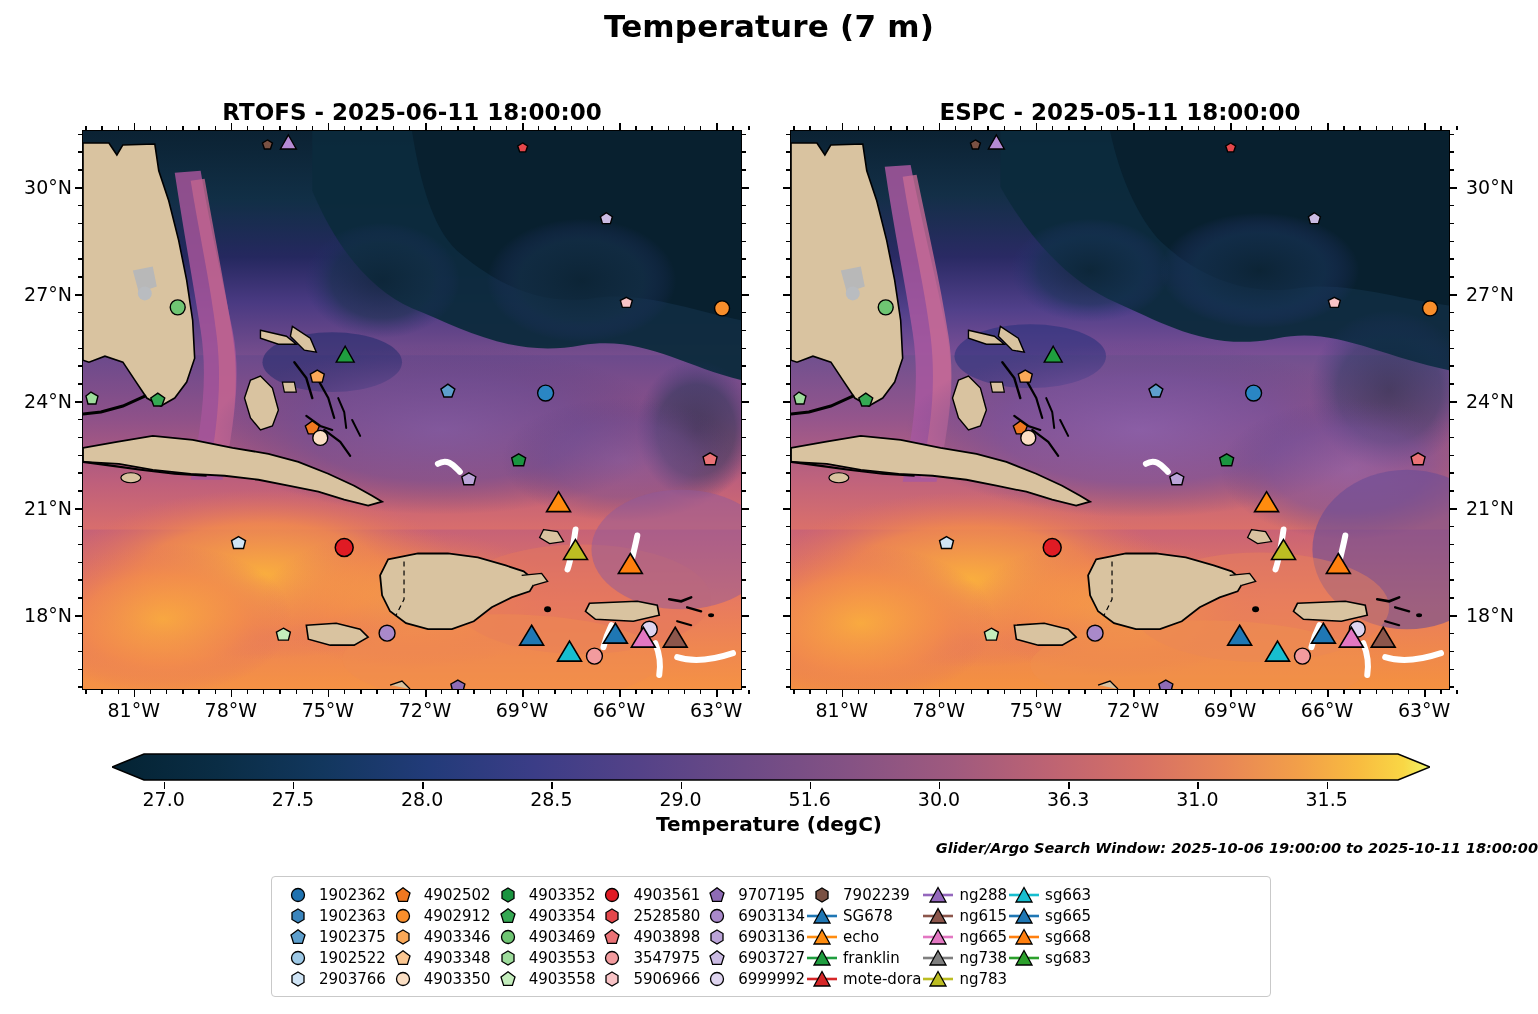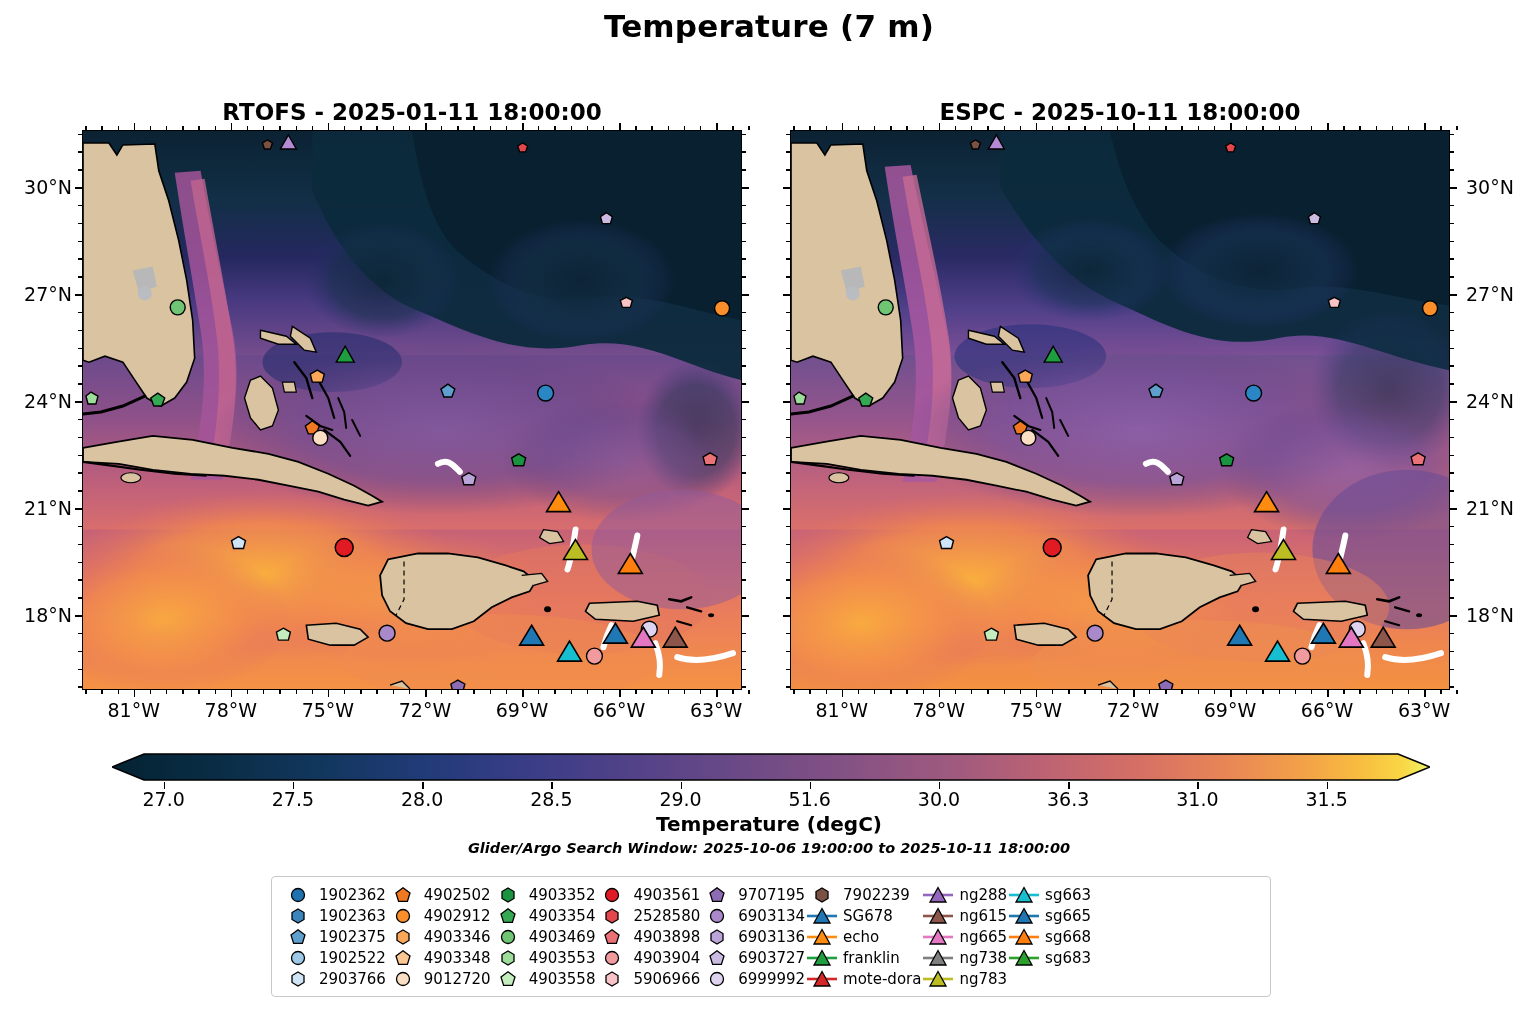--- a/index.html
+++ b/index.html
@@ -34,40 +34,40 @@
   .ylab.left{right:1466px;text-align:right;width:90px;}
   .ylab.right{left:1466px;text-align:left;width:90px;}
 
   
   #cbar-wrap{position:absolute;left:112px;top:752px;width:1318px;height:30px;}
   #cbar-svg{display:block;}
   .cbtick{position:absolute;width:1.4px;height:7px;background:#000;top:782px;}
   .cblab{position:absolute;top:788px;font-size:19px;width:90px;margin-left:-45px;text-align:center;}
   #cb-title{position:absolute;left:0;width:1538px;top:812px;text-align:center;
             font-size:20px;font-weight:bold;}
-  #search-window{position:absolute;left:0;width:1538px;top:840px;text-align:center;
+  #search-window{position:absolute;left:0;width:1538px;top:840px;text-align:right;
                  font-size:14.5px;font-weight:bold;font-style:italic;}
 
   
   #legend{position:absolute;left:271px;top:876px;width:1000px;
           border:1px solid #c9c9c9;border-radius:4px;background:#fff;
           box-sizing:border-box;padding:7px 9px 7px 9px;}
   #legend-grid{display:flex;gap:0px;}
   .leg-col{display:flex;flex-direction:column;}
   .leg-item{display:flex;align-items:center;height:21px;}
   .leg-mark{width:34px;height:21px;flex:0 0 34px;display:flex;align-items:center;justify-content:center;}
   .leg-text{font-size:15px;white-space:nowrap;padding-left:4px;}
 </style>
 </head>
 <body>
 
 <div id="suptitle">Temperature (7 m)</div>
 
-<div class="panel-title" id="title-left">RTOFS - 2025-01-11 18:00:00</div>
-<div class="panel-title" id="title-right">ESPC - 2025-10-11 18:00:00</div>
+<div class="panel-title" id="title-left">RTOFS - 2025-06-11 18:00:00</div>
+<div class="panel-title" id="title-right">ESPC - 2025-05-11 18:00:00</div>
 
 <div class="panel" id="panel-left">
   <svg class="mapsvg" viewBox="0 0 660 560" preserveAspectRatio="none">
     <defs>
 
       <linearGradient id="thermA" x1="0" y1="0" x2="0" y2="1">
         <stop offset="0" stop-color="#0b2233"></stop>
           <stop offset="0.30" stop-color="#112f46"></stop>
         <stop offset="0.55" stop-color="#25285f"></stop>
           <stop offset="0.75" stop-color="#4a3a82"></stop>
@@ -861,21 +861,21 @@
             </svg>
           </span>
           <span class="leg-text">4903348</span>
         </div>
         <div class="leg-item">
           <span class="leg-mark">
             <svg width="34" height="19" viewBox="0 0 34 19">
               <circle cx="17" cy="10" r="6.5" fill="#fbdfc4" stroke="#000" stroke-width="1.3"></circle>
             </svg>
           </span>
-          <span class="leg-text">9012720</span>
+          <span class="leg-text">4903350</span>
         </div>
       </div>
       <div class="leg-col">
         <div class="leg-item">
           <span class="leg-mark">
             <svg width="34" height="19" viewBox="0 0 34 19">
               <polygon points="17,3 23,6.5 23,13.5 17,17 11,13.5 11,6.5" fill="#1a9440" stroke="#000" stroke-width="1.3"></polygon>
             </svg>
           </span>
           <span class="leg-text">4903352</span>
@@ -937,21 +937,21 @@
             </svg>
           </span>
           <span class="leg-text">4903898</span>
         </div>
         <div class="leg-item">
           <span class="leg-mark">
             <svg width="34" height="19" viewBox="0 0 34 19">
               <circle cx="17" cy="10" r="6.5" fill="#f29b9e" stroke="#000" stroke-width="1.3"></circle>
             </svg>
           </span>
-          <span class="leg-text">4903904</span>
+          <span class="leg-text">3547975</span>
         </div>
         <div class="leg-item">
           <span class="leg-mark">
             <svg width="34" height="19" viewBox="0 0 34 19">
               <polygon points="17,3 23,6.5 23,13.5 17,17 11,13.5 11,6.5" fill="#f8c3c6" stroke="#000" stroke-width="1.3"></polygon>
             </svg>
           </span>
           <span class="leg-text">5906966</span>
         </div>
       </div>

